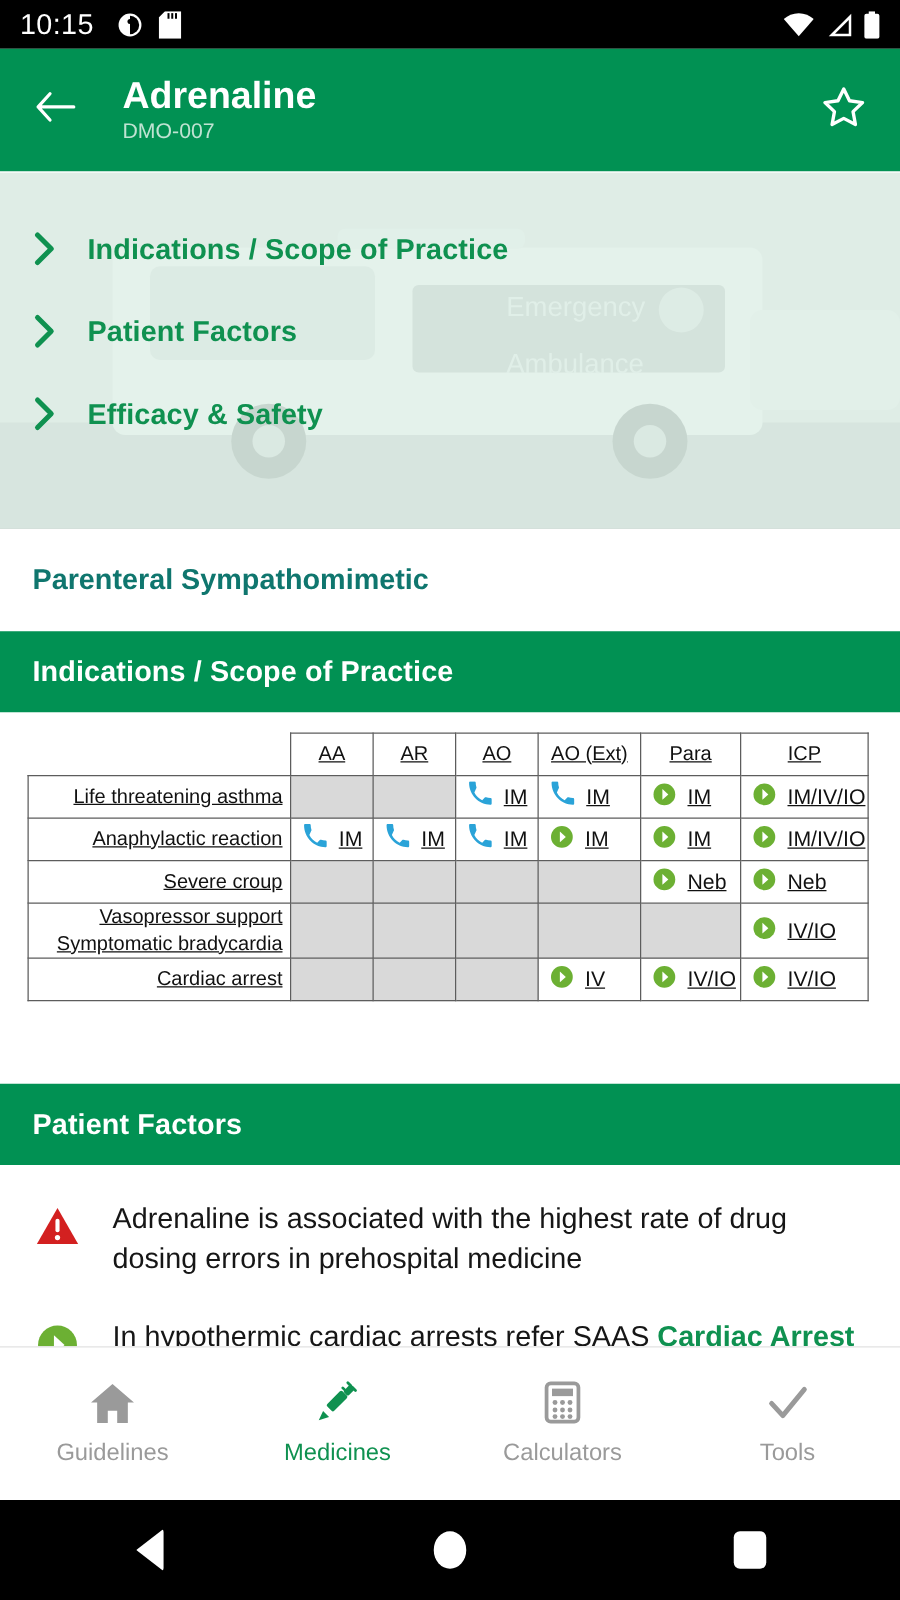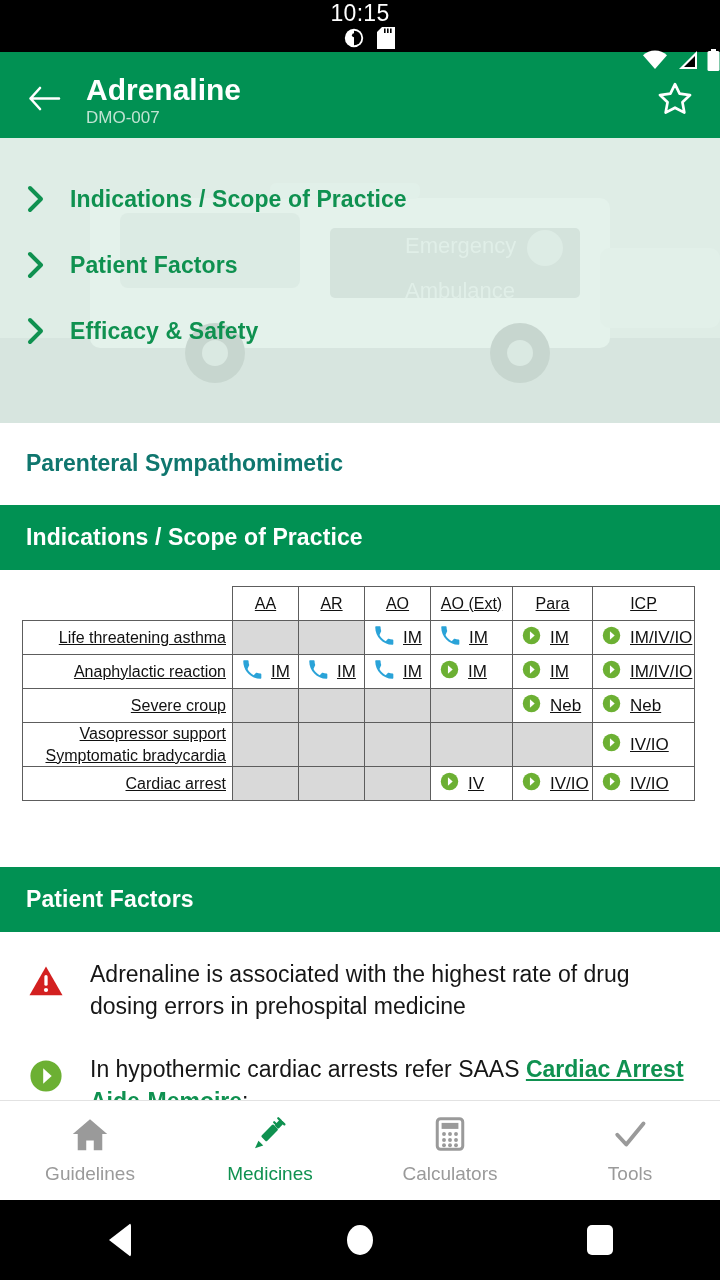--- a/index.html
+++ b/index.html
@@ -6,35 +6,35 @@
   html,body { width:720px; height:1280px; }
   body {
     font-family:"Liberation Sans", sans-serif;
     background:#ffffff;
     overflow:hidden;
     position:relative;
   }
 
   
   .statusbar {
-    height:52px; background:#000000; color:#ffffff;
-    display:flex; align-items:center; padding:0 0;flex-direction:column;
+    height:39px; background:#000000; color:#ffffff;
+    display:flex; align-items:center; padding:0 16px;
   }
   .sb-time { font-size:23px; letter-spacing:.3px; }
   .sb-left-icons { display:flex; align-items:center; gap:12px; margin-left:18px; }
   .sb-right-icons { margin-left:auto; display:flex; align-items:center; gap:9px; }
   .sb-icon svg { display:block; }
 
   
   .appbar {
     height:98px; background:#019153; color:#fff;
     display:flex; align-items:center; padding:0 18px;
   }
   .back-btn { width:52px; display:flex; align-items:center; justify-content:center; cursor:pointer; }
-  .titlewrap { margin-left:16px; display:flex; flex-direction:column; justify-content:center; }
+  .titlewrap { margin-left:28px; display:flex; flex-direction:column; justify-content:center; }
   .app-title { font-size:30px; font-weight:bold; line-height:1.12; }
   .app-subtitle { font-size:17px; color:#bfe3d2; line-height:1.3; margin-top:1px; }
   .fav-btn { margin-left:auto; width:54px; display:flex; align-items:center; justify-content:center; cursor:pointer; }
 
   
   .hero {
     position:relative; height:285px; overflow:hidden;
     background:#e7f4ec;
   }
   .hero-bg { position:absolute; inset:0; opacity:1; }
@@ -79,21 +79,21 @@
 
   
   .pf-body { padding:26px 24px 0 24px; }
   .pf-item { display:flex; gap:22px; margin-bottom:30px; }
   .pf-ic { width:44px; flex:0 0 44px; display:flex; justify-content:center; padding-top:6px; }
   .pf-text { font-size:23px; color:#161616; line-height:1.40; }
   .pf-link { color:#0f9150; font-weight:bold; text-decoration:underline; }
 
   
   .tabbar {
-    position:absolute; left:0; bottom:80px; width:720px; height:100px;
+    position:absolute; left:0; bottom:80px; width:720px; height:123px;
     background:#ffffff; border-top:1px solid #e2e2e2;
     display:flex; align-items:center;
   }
   .tab { flex:1; display:flex; flex-direction:column; align-items:center; gap:7px; cursor:pointer; position:relative; }
   .tab .tl { font-size:19px; color:#9a9a9a; }
   .tab.active .tl { color:#0f9150; }
   .tab-indicator {
     position:absolute; bottom:80px; left:190px; width:170px; height:10px;
     background:#0f9150;
   }

